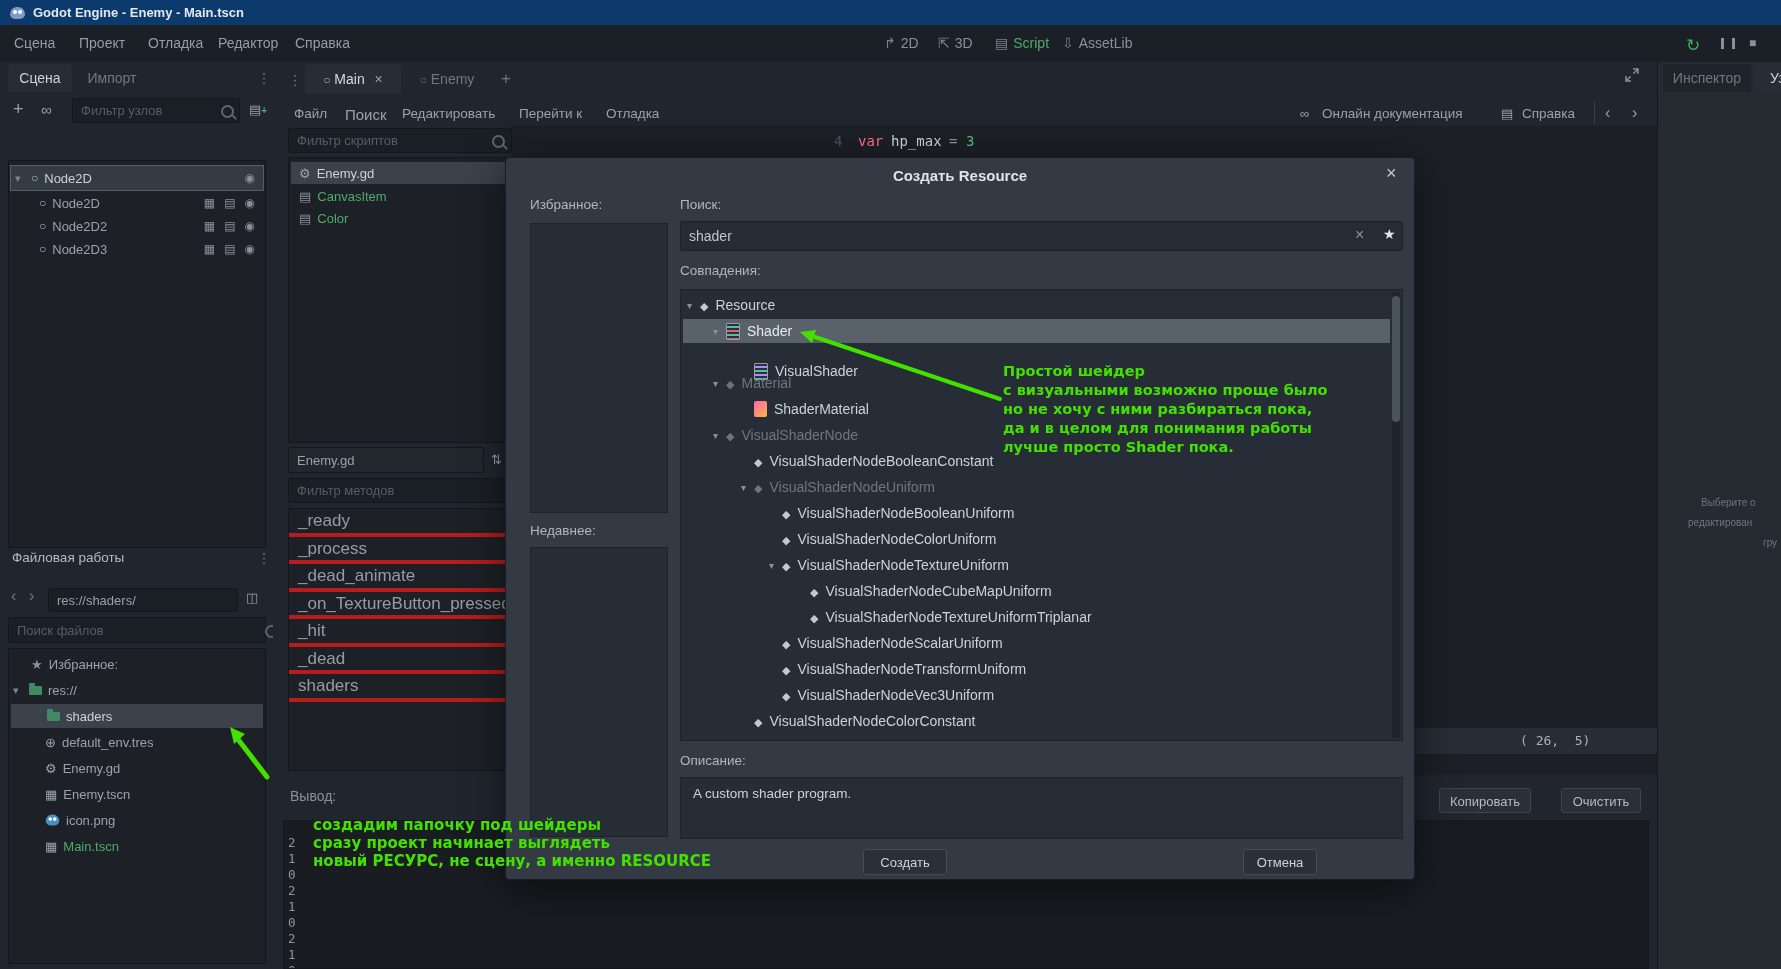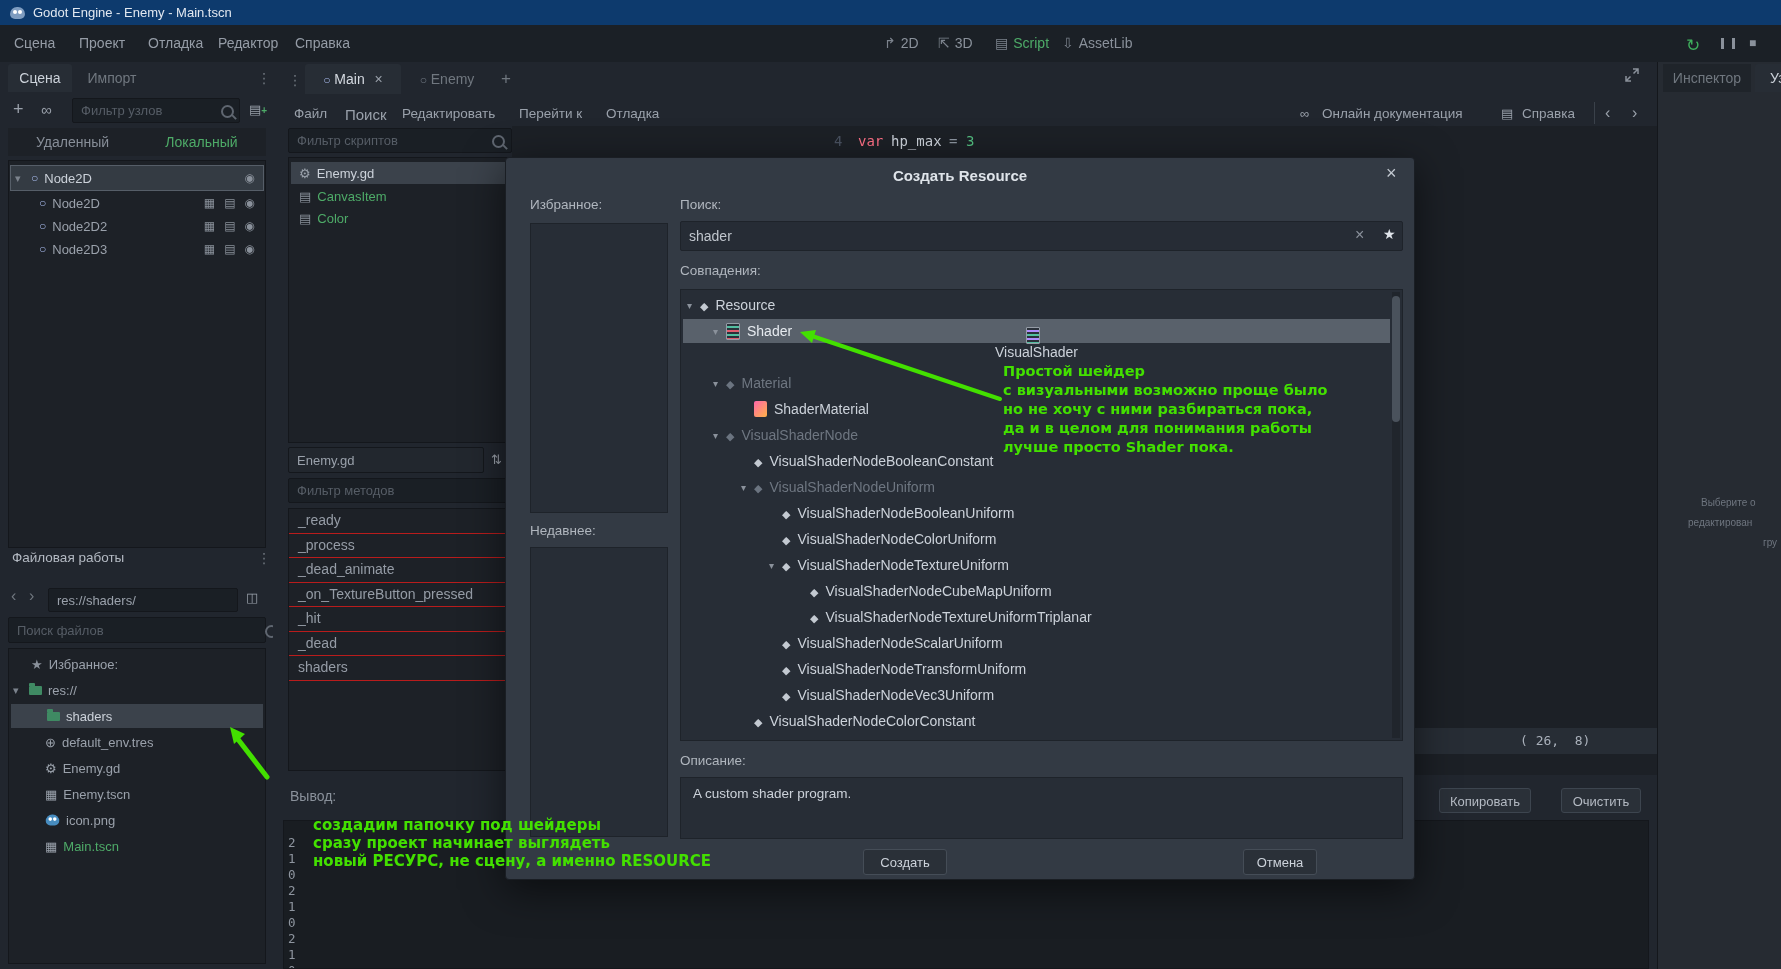--- a/index.html
+++ b/index.html
@@ -2,21 +2,21 @@
 <html><head>
 <meta charset="utf-8">
 <style>
   html,body{margin:0;padding:0;background:#0e1114;}
   #screen{position:relative;width:1781px;height:969px;overflow:hidden;background:#21262e;
     font-family:"Liberation Sans",sans-serif;font-size:13px;color:#c8cdd4;}
   .abs{position:absolute;}
   .ic{display:inline-block;font-style:normal;line-height:1;}
 
   
-  .titlebar{left:0;top:0;width:1781px;height:25px;background:#0d3a6d;display:flex;align-items:center;gap:8px;padding-left:10px;box-sizing:border-box;color:#e2e8f0;font-size:13px;font-weight:normal;}
+  .titlebar{left:0;top:0;width:1781px;height:25px;background:#0d3a6d;display:flex;align-items:center;gap:8px;padding-left:10px;box-sizing:border-box;color:#e2e8f0;font-size:13px;font-weight:bold;}
   .menubar{left:0;top:25px;width:1781px;height:37px;background:#1b2026;}
   .menu-item{position:absolute;top:0;height:37px;line-height:37px;color:#959ca6;font-size:14px;}
   .mode-item{position:absolute;top:0;height:37px;line-height:37px;color:#8a919b;font-size:14px;}
   .mode-item .glyph{margin-right:5px;color:#7c838d;}
   .green{color:#4eab68;}
 
   .godot-logo{width:15px;height:12px;background:#478cbf;border-radius:7px 7px 5px 5px;position:relative;display:inline-block;flex:none;}
   .godot-logo::before,.godot-logo::after{content:"";position:absolute;top:3px;width:4px;height:4px;background:#fff;border-radius:50%;}
   .godot-logo::before{left:3px}.godot-logo::after{right:3px}
   .godot-logo.small{transform:scale(.9);}
@@ -40,21 +40,21 @@
   .folder::before{content:"";position:absolute;top:-3px;left:0;width:6px;height:3px;background:#3f8a63;border-radius:1px 1px 0 0;}
 
   
   .row{position:absolute;left:2px;right:2px;height:24px;display:flex;align-items:center;gap:6px;color:#9aa1ab;}
   .row .exp{color:#7c838d;font-size:11px;width:10px;}
   .row.sel{background:#3b424b;color:#ccd2da;}
   .nodecircle{color:#a6b8ea;font-size:12px;}
   .rowicons{margin-left:auto;display:flex;gap:9px;padding-right:8px;color:#8a919b;font-size:12px;}
 
   
-  .mrow{height:23.5px;line-height:23.5px;border-bottom:1px solid #b91c1c;color:#959ca6;font-size:14px;padding-left:9px;}
+  .mrow{height:23.5px;line-height:23.5px;border-bottom:4px solid #b91c1c;color:#959ca6;font-size:17px;padding-left:9px;}
 
   
   .codetok{position:absolute;font-family:"DejaVu Sans Mono",monospace;font-size:14px;}
 
   
   .dialog{left:505px;top:157px;width:910px;height:723px;background:#333a44;border:1px solid #1a1e24;border-radius:4px;box-shadow:0 10px 40px rgba(0,0,0,.55);z-index:10;box-sizing:border-box;}
   .dlabel{position:absolute;color:#b0b6be;font-size:13.5px;}
   .dbox{position:absolute;background:#272d36;border:1px solid #1e232a;box-sizing:border-box;}
   .trow{position:absolute;left:2px;right:12px;height:24px;display:flex;align-items:center;font-size:14px;color:#ccd2da;}
   .trow .texp{width:13px;color:#8a919b;font-size:10px;flex:none;}
@@ -109,24 +109,20 @@
     <div class="tabbtn active" style="left:8px;top:2px;width:64px;">Сцена</div>
     <div class="tabbtn" style="left:74px;top:2px;width:76px;">Импорт</div>
     <span class="abs dots" style="left:257px;top:8px;">⋮</span>
 
     <span class="abs" style="left:13px;top:37px;font-size:18px;color:#9aa1ab;">+</span>
     <span class="abs" style="left:41px;top:39px;font-size:15px;color:#9aa1ab;">∞</span>
     <input class="abs inputbox" style="left: 72px; top: 36px; width: 168px; height: 25px;" placeholder="Фильтр узлов">
     <span class="abs mag" style="left:221px;top:43px;"></span>
     <span class="abs" style="left:249px;top:40px;color:#9aa1ab;">▤<span style="color:#4eab68;font-size:10px;font-weight:bold;">+</span></span>
 
-    <div class="abs" style="left:8px;top:66px;width:258px;height:28px;background:#1d2127;display:flex;">
-      <div style="flex:1;text-align:center;line-height:28px;color:#878e98;font-size:14px;">Удаленный</div>
-      <div style="flex:1;text-align:center;line-height:28px;font-size:14px;color:#4eab68;">Локальный</div>
-    </div>
 
     <div class="abs panelbox" style="left:8px;top:98px;width:258px;height:388px;position:absolute;">
       <div class="row sel" style="top:5px;background:#343b43;outline:1px solid #565e68;">
         <span class="exp" style="margin-left:4px">▾</span>
         <span class="nodecircle">○</span>
         <span style="color:#ccd2da">Node2D</span>
         <span class="rowicons">
             <span>◉</span>
           </span>
       </div>
@@ -295,21 +291,21 @@
       <span class="codetok" style="left:322px;top:7px;color:#4a5261;">4</span>
       <span class="codetok" style="left:346px;top:7px;color:#ff7086;">var</span>
       <span class="codetok" style="left:379px;top:7px;color:#ccd2da;">hp_max</span>
       <span class="codetok" style="left:437px;top:7px;color:#8d95a0;">=</span>
       <span class="codetok" style="left:454px;top:7px;color:#53be80;">3</span>
 
     </div>
 
     
     <div class="abs" style="left:239px;top:666px;width:1145px;height:26px;background:#272d35;">
-      <span class="abs pre" style="left:1008px;top:5px;color:#aab1bb;font-family:'DejaVu Sans Mono',monospace;font-size:13px;">( 26,  8)</span>
+      <span class="abs pre" style="left:1008px;top:5px;color:#aab1bb;font-family:'DejaVu Sans Mono',monospace;font-size:13px;">( 26,  5)</span>
     </div>
   </div>
 
   <div class="abs" style="left:273px;top:775px;width:1384px;height:194px;background:#21262e;">
     <span class="abs" style="left:17px;top:13px;color:#8a919b;font-size:14px;">Вывод:</span>
     <div class="abs btn" style="left:1166px;top:13px;width:92px;height:25px;line-height:25px;">Копировать</div>
     <div class="abs btn" style="left:1288px;top:13px;width:80px;height:25px;line-height:25px;">Очистить</div>
 
     <div class="abs panelbox" style="left:10px;top:45px;width:1366px;height:149px;background:#191d22;overflow:hidden;">
       <div class="abs" style="left:4px;top:14px;font-family:'DejaVu Sans Mono',monospace;font-size:12.5px;line-height:16px;color:#8e959f;">
@@ -356,21 +352,21 @@
           <span class="texp">▾</span>
           <span class="ic i-cube cube-w ticon"></span>
           <span>Resource</span>
         </div>
       <div class="trow sel" style="top:29px;">
           <span class="tpad" style="width:30px"></span>
           <span class="texp">▾</span>
           <span class="fic ticon"></span>
           <span style="color:#e6eaef">Shader</span>
         </div>
-      <div class="trow" style="top:37px;flex-direction:column;">
+      <div class="trow" style="top:69px;">
           <span class="tpad" style="width:58px"></span>
           <span class="tspace"></span>
           <span class="fic vs ticon"></span>
           <span>VisualShader</span>
         </div>
       <div class="trow" style="top:81px;">
           <span class="tpad" style="width:30px"></span>
           <span class="texp">▾</span>
           <span class="ic i-cube cube-d ticon"></span>
           <span class="dim">Material</span>

